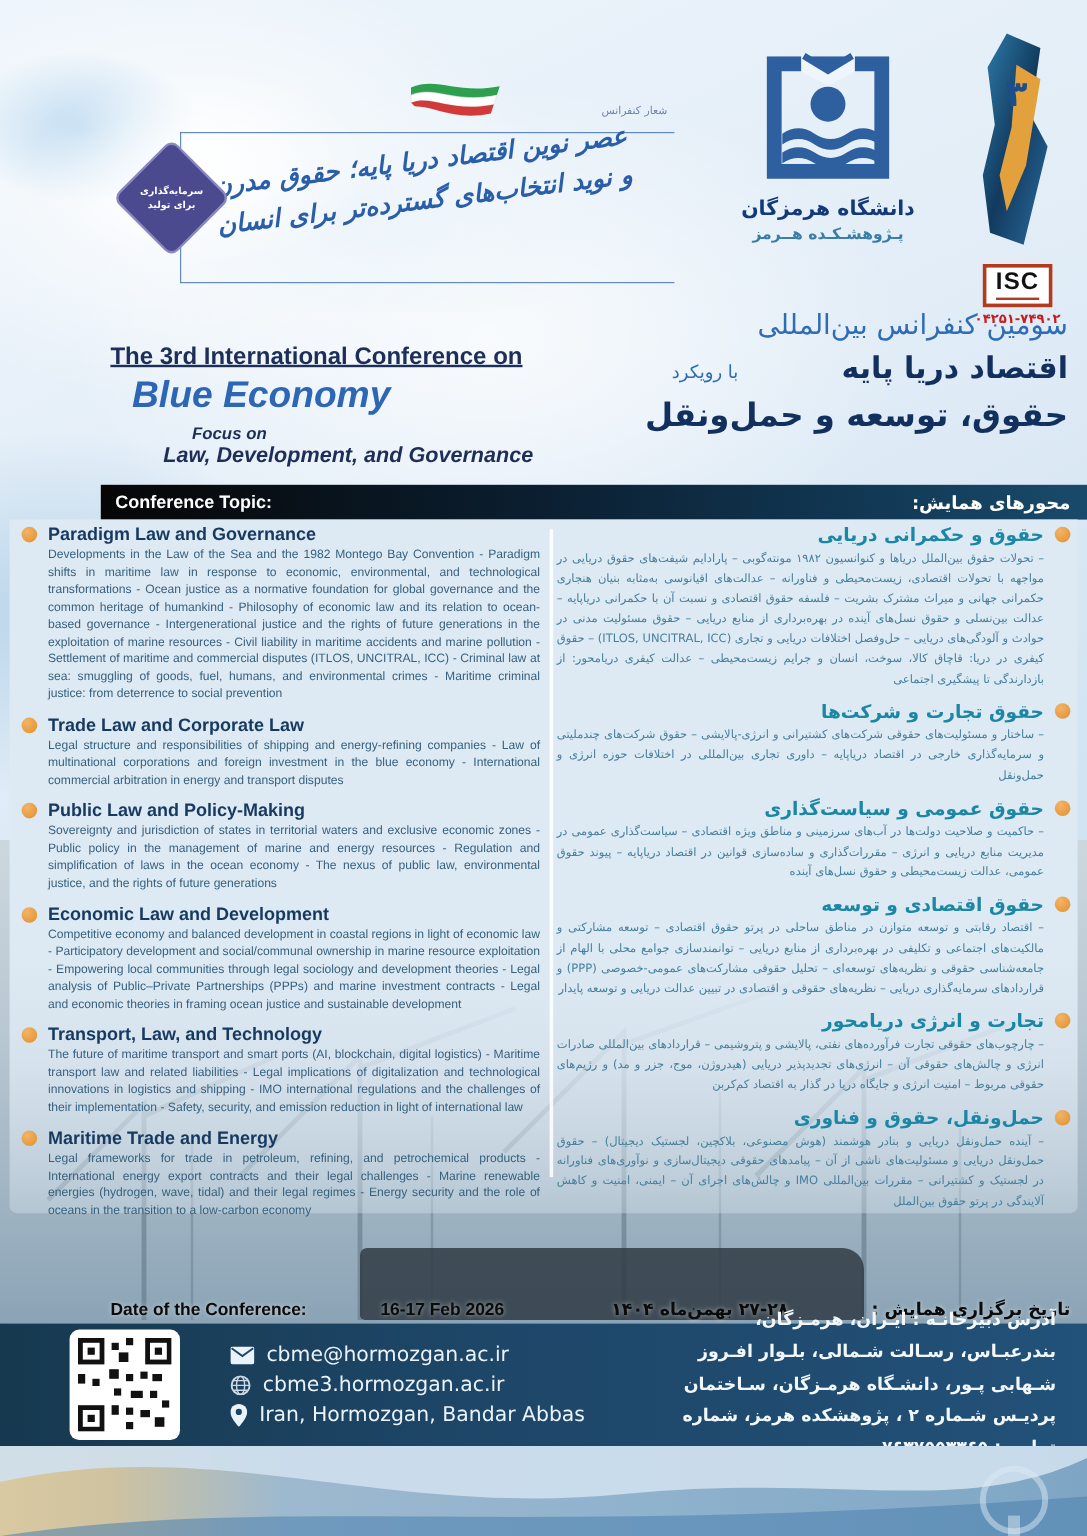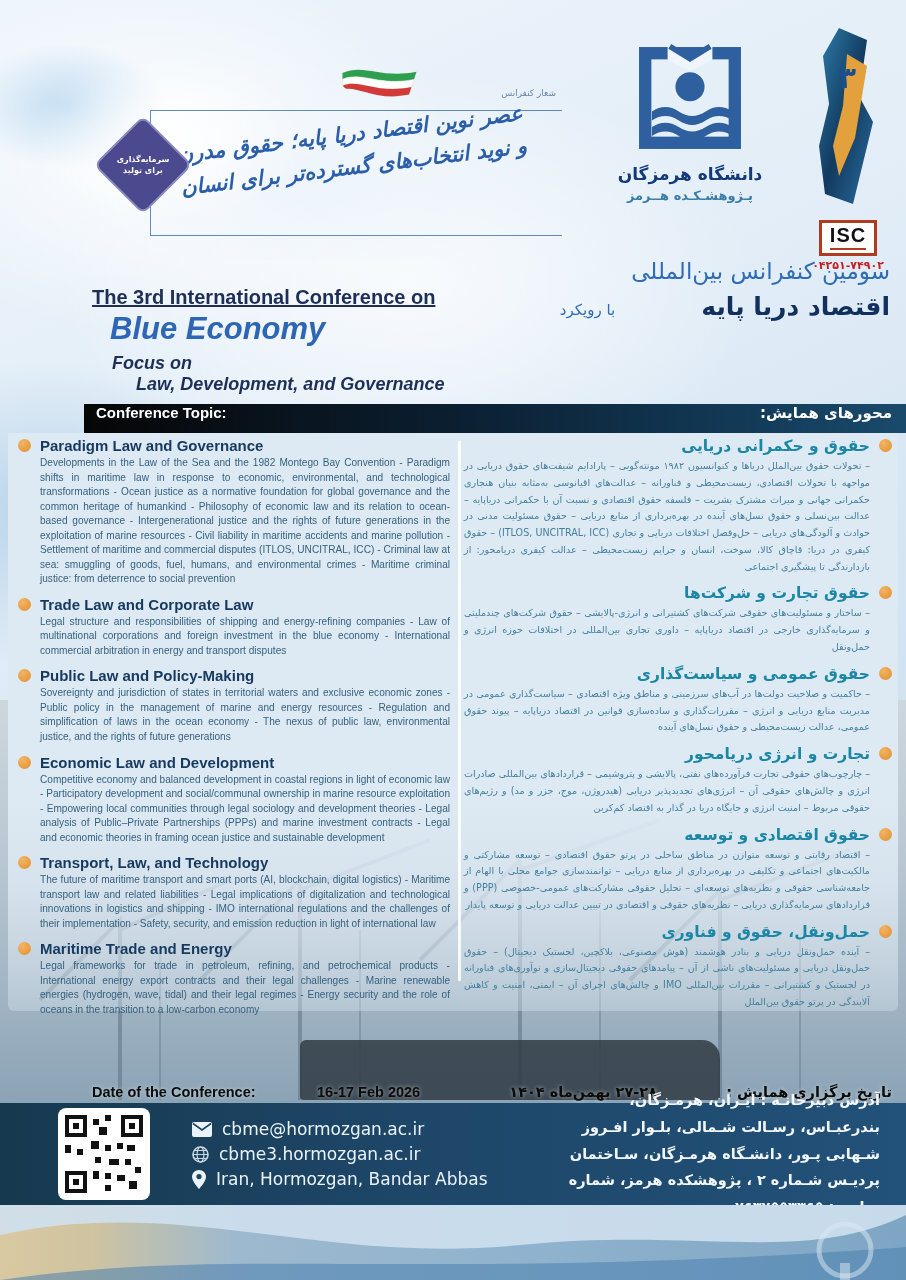--- a/index.html
+++ b/index.html
@@ -33,30 +33,30 @@
   .uni-inst{margin-top:4px;font-weight:bold;font-size:13px;color:#3a7ea8;}
   .conf3{position:absolute;left:798px;top:26px;width:100px;text-align:center;}
   .isc-box{display:inline-block;margin-top:10px;border:3px solid #b23a1e;background:#fff;padding:1px 8px 3px;}
   .isc-label{font-weight:bold;font-size:20px;color:#111;letter-spacing:1px;font-family:"Liberation Sans",sans-serif;}
   .isc-line{height:2px;background:#b23a1e;margin-top:1px;}
   .isc-code{margin-top:3px;color:#c41f1f;font-weight:bold;font-size:11px;}
   
   .title-en{position:absolute;left:92px;top:286px;width:380px;color:#1d2f58;font-family:"Liberation Sans",sans-serif;}
   .t-en-1{font-size:20px;font-weight:bold;text-decoration:underline;}
   .t-en-2{font-size:31px;font-weight:bold;font-style:italic;color:#2d66b4;margin:2px 0 6px 18px;}
-  .t-en-3{font-size:18px;font-weight:bold;font-style:italic;margin-left:20px;}
+  .t-en-3{font-size:14px;font-weight:bold;font-style:italic;margin-left:68px;}
   .t-en-4{font-size:18px;font-weight:bold;font-style:italic;margin-left:44px;}
   .title-fa{position:absolute;right:16px;top:258px;width:430px;text-align:right;}
   .t-fa-1{font-size:23px;color:#2e6cb5;}
   .t-fa-row{display:flex;flex-direction:row-reverse;align-items:flex-end;justify-content:flex-start;gap:26px;margin-top:8px;}
   .t-fa-2{font-size:25px;font-weight:bold;color:#12305e;margin-left:60px;}
   .t-fa-3{font-size:15px;color:#2e6cb5;padding-bottom:2px;}
   .t-fa-4{font-size:27px;font-weight:bold;color:#12305e;margin-top:10px;}
   
-  .topic-bar{position:absolute;left:84px;top:404px;width:822px;height:29px;display:flex;justify-content:space-between;
+  .topic-bar{position:absolute;left:84px;top:404px;width:822px;height:29px;display:flex;align-items:center;justify-content:space-between;
     background:linear-gradient(90deg,#060606 0%,#0b1f31 45%,#123a57 80%,#1a4a6b 100%);padding:0 14px 0 12px;box-sizing:border-box;}
   .topic-bar .en{color:#fff;font-weight:bold;font-size:15px;font-family:"Liberation Sans",sans-serif;}
   .topic-bar .fap{color:#fff;font-weight:bold;font-size:15px;}
   
   .port-photo{position:absolute;left:0;top:700px;width:906px;height:405px;
     background:linear-gradient(180deg,#cdd7de 0%,#b9c7d2 40%,#9fb3c2 75%,#8aa3b5 100%);}
   .port-photo svg{position:absolute;left:0;top:0;}
   .ship{position:absolute;left:300px;top:340px;width:420px;height:60px;background:#303b44;border-radius:6px 18px 4px 4px;opacity:.85;}
   
   .panel{position:absolute;left:8px;top:433px;width:890px;height:578px;border-radius:0 0 6px 6px;
@@ -161,20 +161,21 @@
     <div class="t-en-3">Focus on</div>
     <div class="t-en-4">Law, Development, and Governance</div>
   </div>
 
   <div class="title-fa">
     <div class="t-fa-1 fa" dir="rtl">سومین کنفرانس بین‌المللی</div>
     <div class="t-fa-row">
       <div class="t-fa-2 fa" dir="rtl">اقتصاد دریا پایه</div>
       <div class="t-fa-3 fa" dir="rtl">با رویکرد</div>
     </div>
+    <div class="t-fa-4 fa" dir="rtl">حقوق، توسعه و حمل‌ونقل</div>
   </div>
 
   <div class="topic-bar">
     <span class="en">Conference Topic:</span>
     <span class="fap fa" dir="rtl">محورهای همایش:</span>
   </div>
 
   <div class="port-photo">
     <svg width="906" height="405" viewBox="0 0 906 405">
       <g stroke="#5f7384" stroke-width="4" opacity=".55" fill="none">
@@ -244,27 +245,27 @@
         <h3>حقوق تجارت و شرکت‌ها</h3>
         <p>– ساختار و مسئولیت‌های حقوقی شرکت‌های کشتیرانی و انرژی-پالایشی – حقوق شرکت‌های چندملیتی و سرمایه‌گذاری خارجی در اقتصاد دریاپایه – داوری تجاری بین‌المللی در اختلافات حوزه انرژی و حمل‌ونقل</p>
       </div>
       <div class="topic">
         <span class="dot"></span>
         <h3>حقوق عمومی و سیاست‌گذاری</h3>
         <p>– حاکمیت و صلاحیت دولت‌ها در آب‌های سرزمینی و مناطق ویژه اقتصادی – سیاست‌گذاری عمومی در مدیریت منابع دریایی و انرژی – مقررات‌گذاری و ساده‌سازی قوانین در اقتصاد دریاپایه – پیوند حقوق عمومی، عدالت زیست‌محیطی و حقوق نسل‌های آینده</p>
       </div>
       <div class="topic">
         <span class="dot"></span>
+        <h3>حقوق اقتصادی و توسعه</h3>
+        <p>– اقتصاد رقابتی و توسعه متوازن در مناطق ساحلی در پرتو حقوق اقتصادی – توسعه مشارکتی و مالکیت‌های اجتماعی و تکلیفی در بهره‌برداری از منابع دریایی – توانمندسازی جوامع محلی با الهام از جامعه‌شناسی حقوقی و نظریه‌های توسعه‌ای – تحلیل حقوقی مشارکت‌های عمومی-خصوصی (PPP) و قراردادهای سرمایه‌گذاری دریایی – نظریه‌های حقوقی و اقتصادی در تبیین عدالت دریایی و توسعه پایدار</p>
+      </div>
+      <div class="topic">
+        <span class="dot"></span>
         <h3>تجارت و انرژی دریامحور</h3>
         <p>– چارچوب‌های حقوقی تجارت فرآورده‌های نفتی، پالایشی و پتروشیمی – قراردادهای بین‌المللی صادرات انرژی و چالش‌های حقوقی آن – انرژی‌های تجدیدپذیر دریایی (هیدروژن، موج، جزر و مد) و رژیم‌های حقوقی مربوط – امنیت انرژی و جایگاه دریا در گذار به اقتصاد کم‌کربن</p>
-      </div>
-      <div class="topic">
-        <span class="dot"></span>
-        <h3>حقوق اقتصادی و توسعه</h3>
-        <p>– اقتصاد رقابتی و توسعه متوازن در مناطق ساحلی در پرتو حقوق اقتصادی – توسعه مشارکتی و مالکیت‌های اجتماعی و تکلیفی در بهره‌برداری از منابع دریایی – توانمندسازی جوامع محلی با الهام از جامعه‌شناسی حقوقی و نظریه‌های توسعه‌ای – تحلیل حقوقی مشارکت‌های عمومی-خصوصی (PPP) و قراردادهای سرمایه‌گذاری دریایی – نظریه‌های حقوقی و اقتصادی در تبیین عدالت دریایی و توسعه پایدار</p>
       </div>
       <div class="topic">
         <span class="dot"></span>
         <h3>حمل‌ونقل، حقوق و فناوری</h3>
         <p>– آینده حمل‌ونقل دریایی و بنادر هوشمند (هوش مصنوعی، بلاکچین، لجستیک دیجیتال) – حقوق حمل‌ونقل دریایی و مسئولیت‌های ناشی از آن – پیامدهای حقوقی دیجیتال‌سازی و نوآوری‌های فناورانه در لجستیک و کشتیرانی – مقررات بین‌المللی IMO و چالش‌های اجرای آن – ایمنی، امنیت و کاهش آلایندگی در پرتو حقوق بین‌الملل</p>
       </div>
     </div>
   </div>
 
   <div class="dates">

